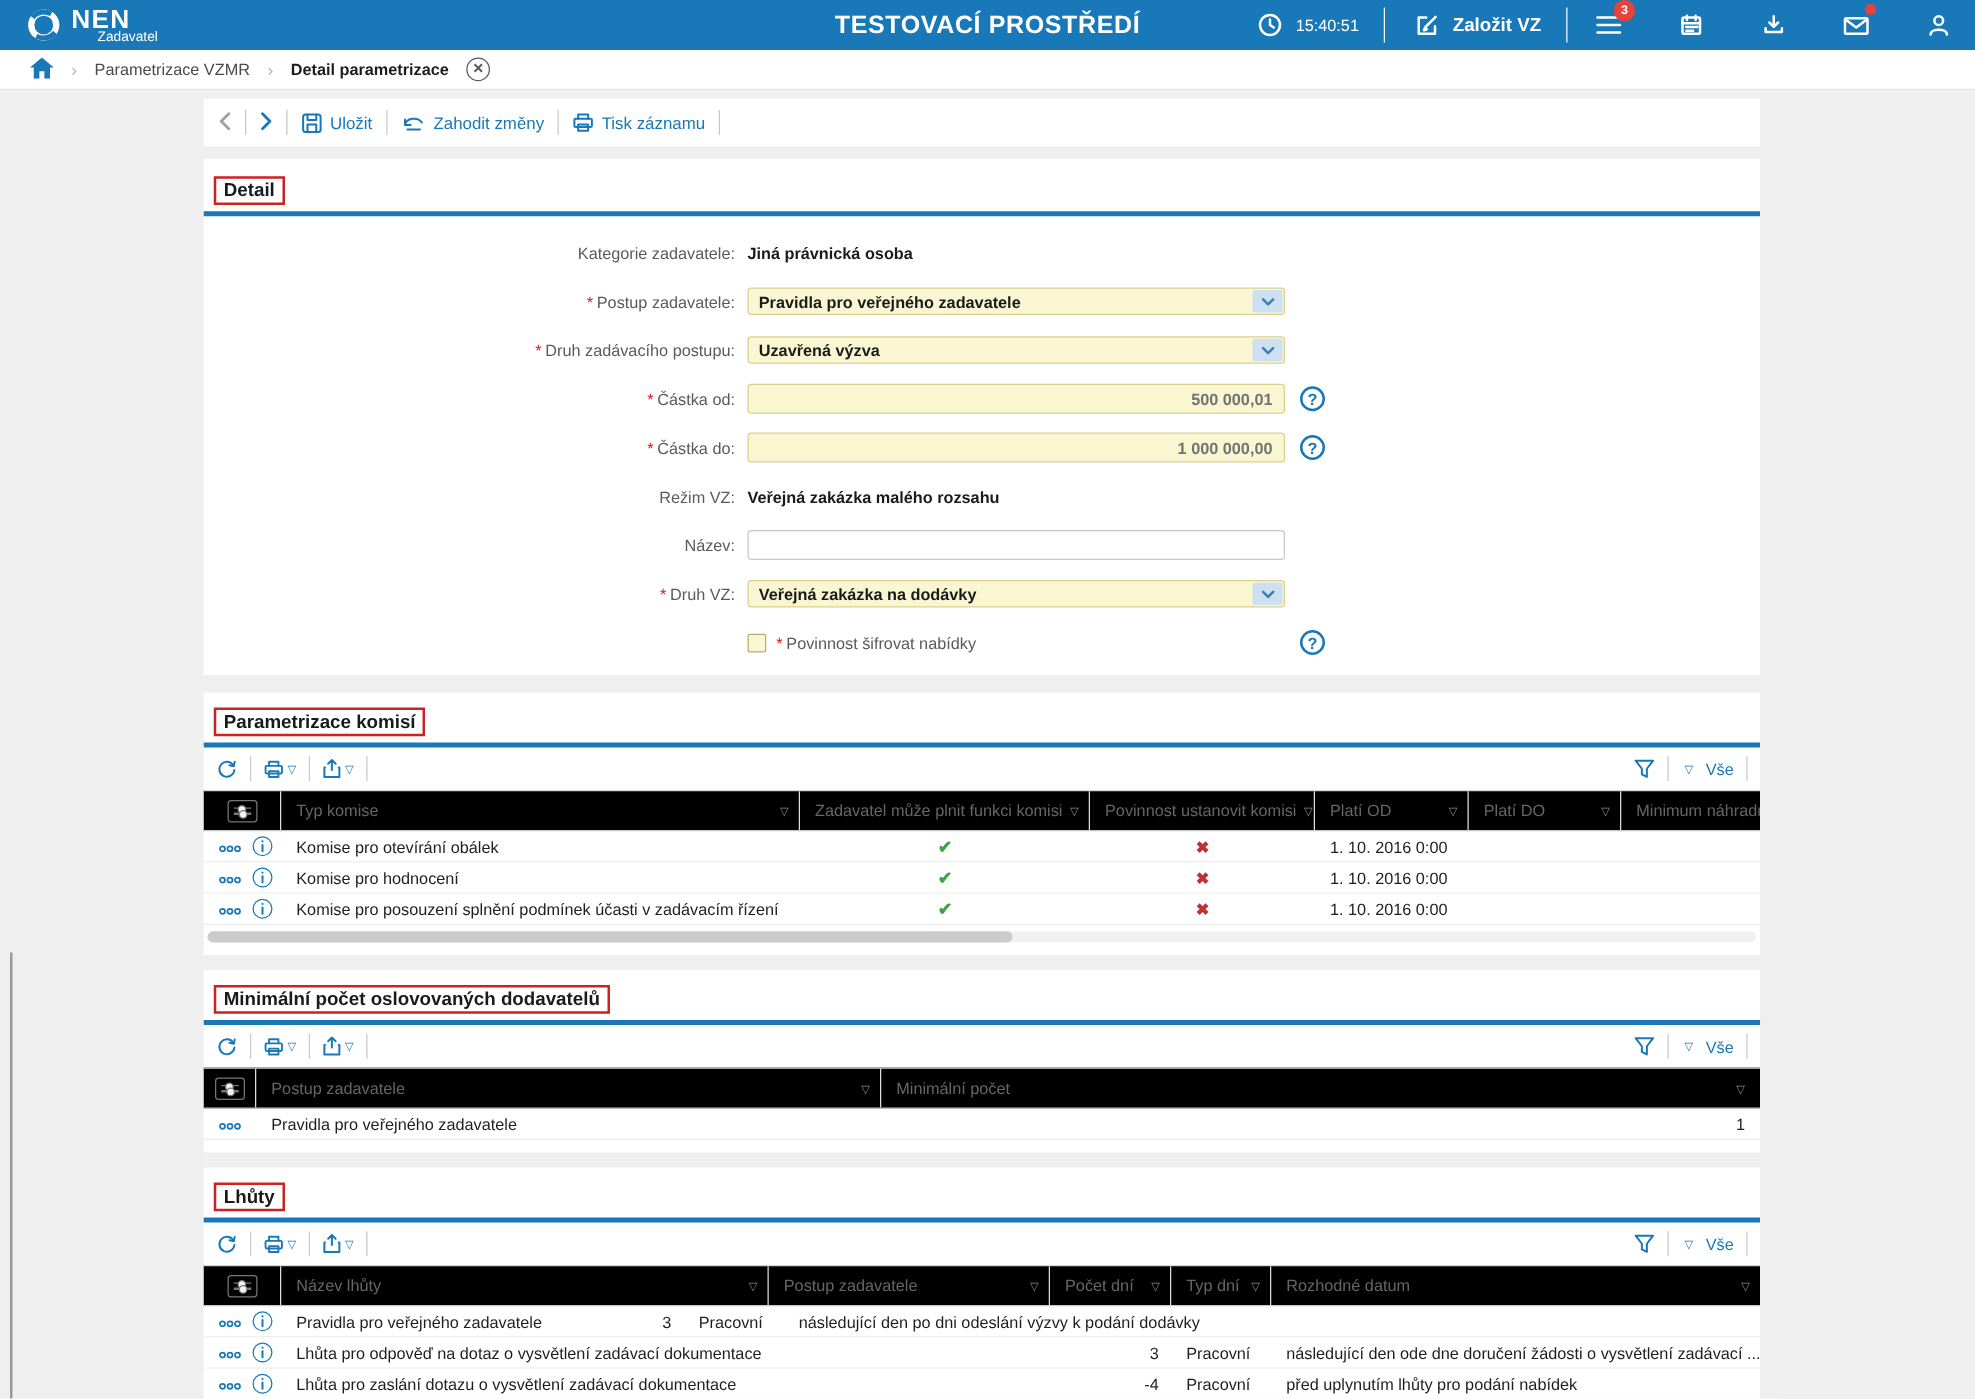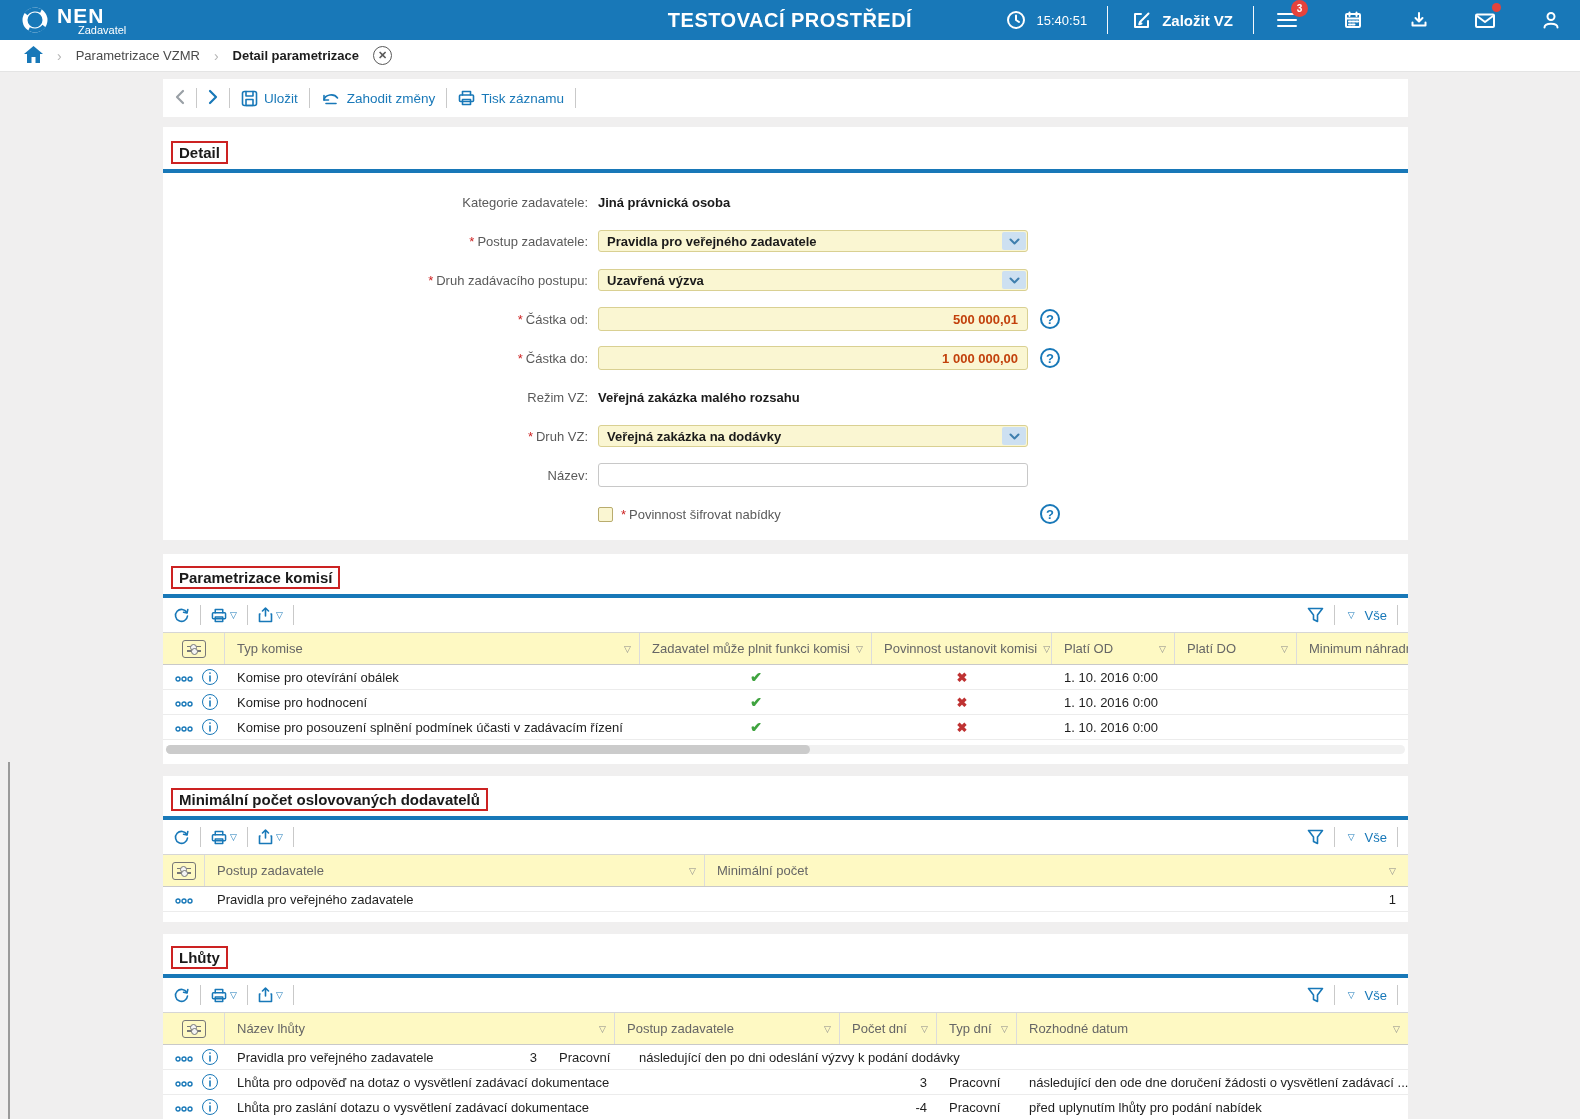--- a/index.html
+++ b/index.html
@@ -56,38 +56,38 @@
   .flabel { width:435px; text-align:right; padding-right:10px; color:#5a5a5a; white-space:nowrap; }
   .req { color:#cc2222; margin-right:3px; }
   .fvalue-text { font-weight:bold; color:#1a1a1a; }
   .control { width:430px; position:relative; }
   .select { height:22px; background:#faf6d2; border:1px solid #d9d092; border-radius:3px; display:flex; align-items:center; position:relative; cursor:pointer; }
   .select .txt { font-weight:bold; padding-left:8px; color:#1a1a1a; }
   .select .chev { position:absolute; right:1px; top:1px; bottom:1px; width:24px; background:#cde0f1; border-radius:2px;
                   display:flex; align-items:center; justify-content:center; }
   .select .chev svg { stroke:#3f7fae; fill:none; stroke-width:2; stroke-linecap:round; stroke-linejoin:round; }
   .input-yellow { width:430px; height:24px; background:#faf6d2; border:1px solid #d9d092; border-radius:3px; text-align:right;
-                  font-weight:bold; padding:0 9px; font-size:13px; font-family:inherit; color:#c2410c; }
+                  font-weight:bold; padding:0 9px; font-size:13px; font-family:inherit; color:#737373; }
   .input-white { width:430px; height:24px; background:#fff; border:1px solid #c8c8c8; border-radius:3px; padding:0 8px; font-size:13px; font-family:inherit; }
   .help { width:20px; height:20px; border:2px solid #1878b8; border-radius:50%; color:#1878b8; font-weight:bold; font-size:13px;
           display:flex; align-items:center; justify-content:center; margin-left:12px; flex:none; }
   .cbx { width:15px; height:15px; background:#faf6d2; border:1px solid #b9ac6e; border-radius:2px; margin-right:8px; flex:none; }
   .cbx-label { color:#5a5a5a; }
 
   
   .sec-card { margin-top:12px; padding:12px 0 10px 0; }
   .sec-card.commissions { margin-top:14px; padding-bottom:6px; }
   .ttoolbar { height:34px; display:flex; align-items:center; padding:0 10px; gap:10px; }
   .ticon-b { display:flex; align-items:center; justify-content:center; }
   .ticon-b svg { stroke:#1878b8; fill:none; stroke-width:1.6; stroke-linecap:round; stroke-linejoin:round; }
   .ddtri { color:#1878b8; font-size:9px; margin-left:3px; }
   .tt-right { margin-left:auto; display:flex; align-items:center; gap:10px; }
   .vse { color:#1878b8; font-size:13px; }
 
-  .thead { display:flex; height:33px; background:#fef9c3; border-top:1px solid #d6d6d6; border-bottom:1px solid #c9c9c9; }
+  .thead { display:flex; height:33px; background:#000000; border-top:1px solid #d6d6d6; border-bottom:1px solid #c9c9c9; }
   .th { display:flex; align-items:center; padding:0 8px 0 12px; color:#666; border-right:1px solid #dcdcdc; overflow:hidden; white-space:nowrap; }
   .th:last-child { border-right:none; }
   .th .fl { margin-left:auto; color:#8a8a8a; font-size:9px; padding-left:6px; }
   .th.gear { justify-content:center; padding:0; }
   .gear-ic { width:24px; height:18px; border:1.5px solid #777; border-radius:3px; display:flex; flex-direction:column; justify-content:center; gap:3px; padding:0 4px; }
   .gear-ic i { display:block; height:1.5px; background:#777; position:relative; }
   .gear-ic i:nth-child(1)::after { content:""; position:absolute; left:3px; top:-2px; width:5px; height:5px; border-radius:50%; background:#f4f4f4; border:1.5px solid #777; }
   .gear-ic i:nth-child(2)::after { content:""; position:absolute; right:3px; top:-2px; width:5px; height:5px; border-radius:50%; background:#f4f4f4; border:1.5px solid #777; }
 
   .trow { display:flex; height:25px; align-items:center; border-bottom:1px solid #ececec; background:#fff; }
@@ -301,36 +301,36 @@
           <input class="input-yellow" value="1 000 000,00" style="">
           <span class="help">?</span>
         </div>
 
         <div class="frow">
           <span class="flabel">Režim VZ:</span>
           <span class="fvalue-text">Veřejná zakázka malého rozsahu</span>
         </div>
 
         <div class="frow">
+          <span class="flabel">Název:</span>
+          <input class="input-white" value="" style="">
+        </div>
+
+        <div class="frow">
           <span class="flabel"><span class="req">*</span><span>Druh VZ:</span></span>
           <div class="control">
             <div class="select">
               <span class="txt">Veřejná zakázka na dodávky</span>
               <span class="chev">
                   <svg width="11" height="7" viewBox="0 0 11 7">
                     <path d="M1.5 1.5 L5.5 5.5 9.5 1.5"></path>
                   </svg>
                 </span>
             </div>
           </div>
-        </div>
-
-        <div class="frow">
-          <span class="flabel">Název:</span>
-          <input class="input-white" value="" style="">
         </div>
 
         <div class="frow">
           <span class="flabel"></span>
           <div class="control" style="display:flex;align-items:center;">
             <span class="cbx"></span>
             <span class="cbx-label"><span class="req">*</span><span>Povinnost šifrovat nabídky</span></span>
           </div>
           <span class="help">?</span>
         </div>

